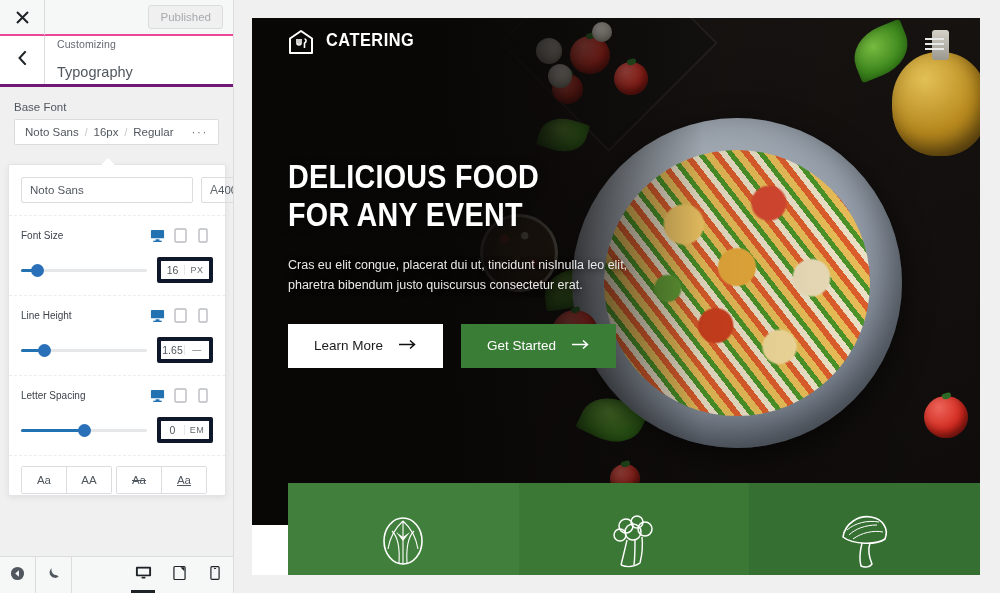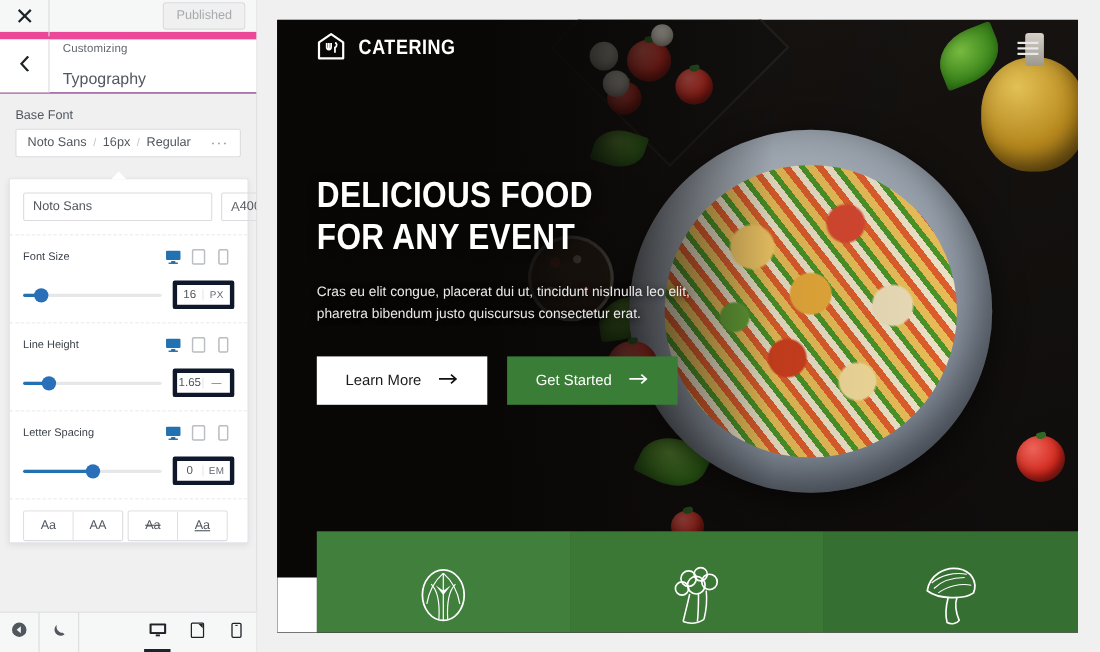--- a/index.html
+++ b/index.html
@@ -12,36 +12,36 @@
   .app{position:relative;width:1000px;height:593px;}
 
   
   .sidebar{
     position:absolute;left:0;top:0;width:234px;height:593px;
     background:#f0f0f1;border-right:1px solid #dcdcde;box-sizing:border-box;
     display:flex;flex-direction:column;
   }
   .cust-header{
     height:36px;display:flex;align-items:center;background:#f6f7f7;
-    border-bottom:7px solid #ec4899;box-sizing:border-box;
+    border-bottom:2px solid #ec4899;box-sizing:border-box;
   }
   .close-btn{
     width:45px;height:36px;display:flex;align-items:center;justify-content:center;
     border-right:1px solid #dcdcde;box-sizing:border-box;cursor:pointer;
   }
   .close-btn svg{display:block;}
   .published-wrap{flex:1;display:flex;align-items:center;justify-content:flex-end;padding-right:10px;}
   .published-btn{
     font-size:11.5px;color:#a7aaad;background:#f0f0f1;border:1px solid #dcdcde;
     border-radius:3px;padding:4px 11px;line-height:1.3;cursor:default;
   }
 
   .panel-title-row{
     height:48px;display:flex;align-items:stretch;background:#fff;
-    border-bottom:1px solid #701a75;
+    border-bottom:3px solid #701a75;
   }
   .back-btn{
     width:45px;display:flex;align-items:center;justify-content:center;
     border-right:1px solid #dcdcde;box-sizing:border-box;cursor:pointer;background:#fff;
   }
   .title-block{flex:1;display:flex;flex-direction:column;justify-content:center;padding-left:12px;}
   .title-small{font-size:10.5px;color:#646970;line-height:1.3;letter-spacing:.1px;}
   .title-big{font-size:14.5px;color:#50575e;line-height:1.35;margin-top:11px;}
 
   .panel-body{flex:1;position:relative;overflow:hidden;}
@@ -138,21 +138,21 @@
   
   .preview-area{position:absolute;left:234px;top:0;right:0;bottom:0;background:#f0f0f1;}
   .frame{
     position:absolute;left:18px;top:18px;width:728px;height:557px;
     background:#000;overflow:hidden;
   }
   .site-header{
     position:absolute;top:0;left:0;right:0;height:52px;display:flex;align-items:center;
     padding:0 36px;box-sizing:border-box;z-index:3;
   }
-  .brand{display:flex;align-items:center;gap:12px;}
+  .brand{display:flex;gap:12px;}
   .brand-name{
     color:#fff;font-size:19px;letter-spacing:.6px;font-weight:700;
     font-family:"Liberation Sans Narrow","Liberation Sans",sans-serif;
     transform:scaleX(.86);transform-origin:left center;
   }
   .burger{margin-left:auto;display:flex;flex-direction:column;gap:3px;cursor:pointer;}
   .burger span{display:block;width:19px;height:2px;background:#e8e8e8;}
 
   
   .hero{position:absolute;inset:0;overflow:hidden;}

